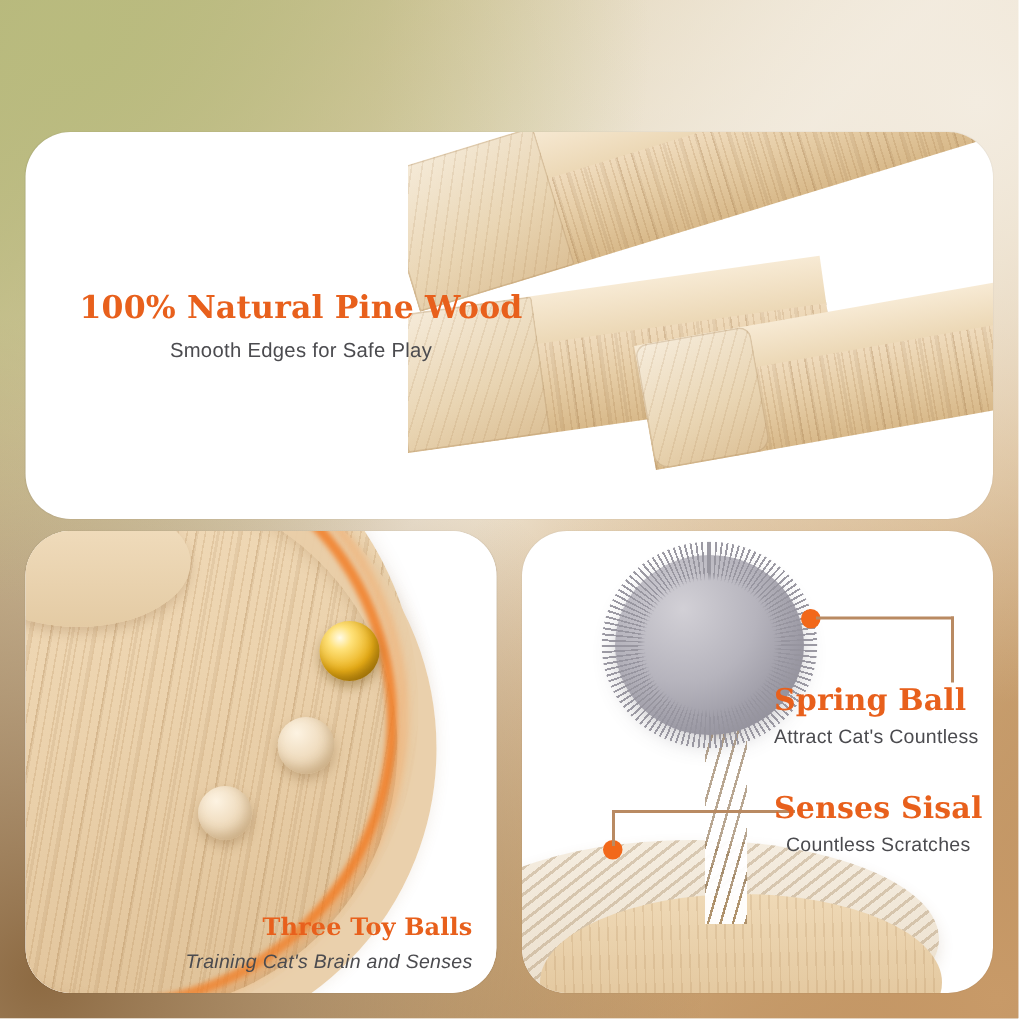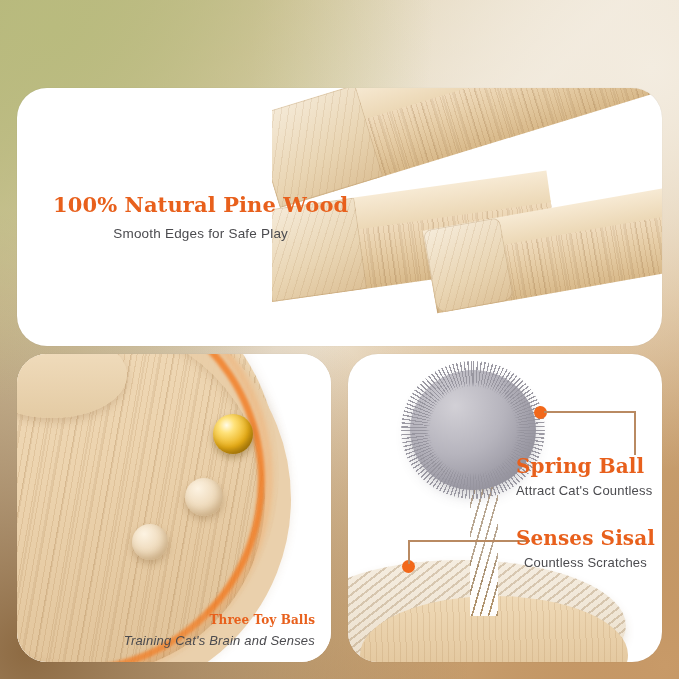--- a/index.html
+++ b/index.html
@@ -118,21 +118,21 @@
     box-shadow:0 4px 7px rgba(130,92,50,.30), inset -3px -4px 7px rgba(150,110,60,.28);
   }
   .ball.wood2{
     width:36px;height:36px;left:115px;top:170px;
     background:radial-gradient(circle at 34% 28%, #fdf3e2 0%, #f0ddc0 45%, #d9bd94 100%);
     box-shadow:0 4px 7px rgba(130,92,50,.30), inset -3px -4px 7px rgba(150,110,60,.28);
   }
   .balls-caption{
     position:absolute;right:16px;bottom:14px;text-align:right;
   }
-  .balls-caption .h-orange{font-size:12px;}
+  .balls-caption .h-orange{font-size:16px;}
   .balls-caption .sub-gray{font-size:13px;margin-top:6px;font-style:italic;}
 
   
   .sisal-base{
     position:absolute;left:-52px;bottom:-30px;width:330px;height:132px;border-radius:50%;
     background:
       repeating-linear-gradient(-38deg, rgba(150,116,72,.30) 0 2px, rgba(255,255,255,0) 2px 7px),
       linear-gradient(180deg,#f5ede0 0%,#e9dcc8 100%);
     box-shadow:0 5px 10px rgba(130,92,50,.16);
   }

